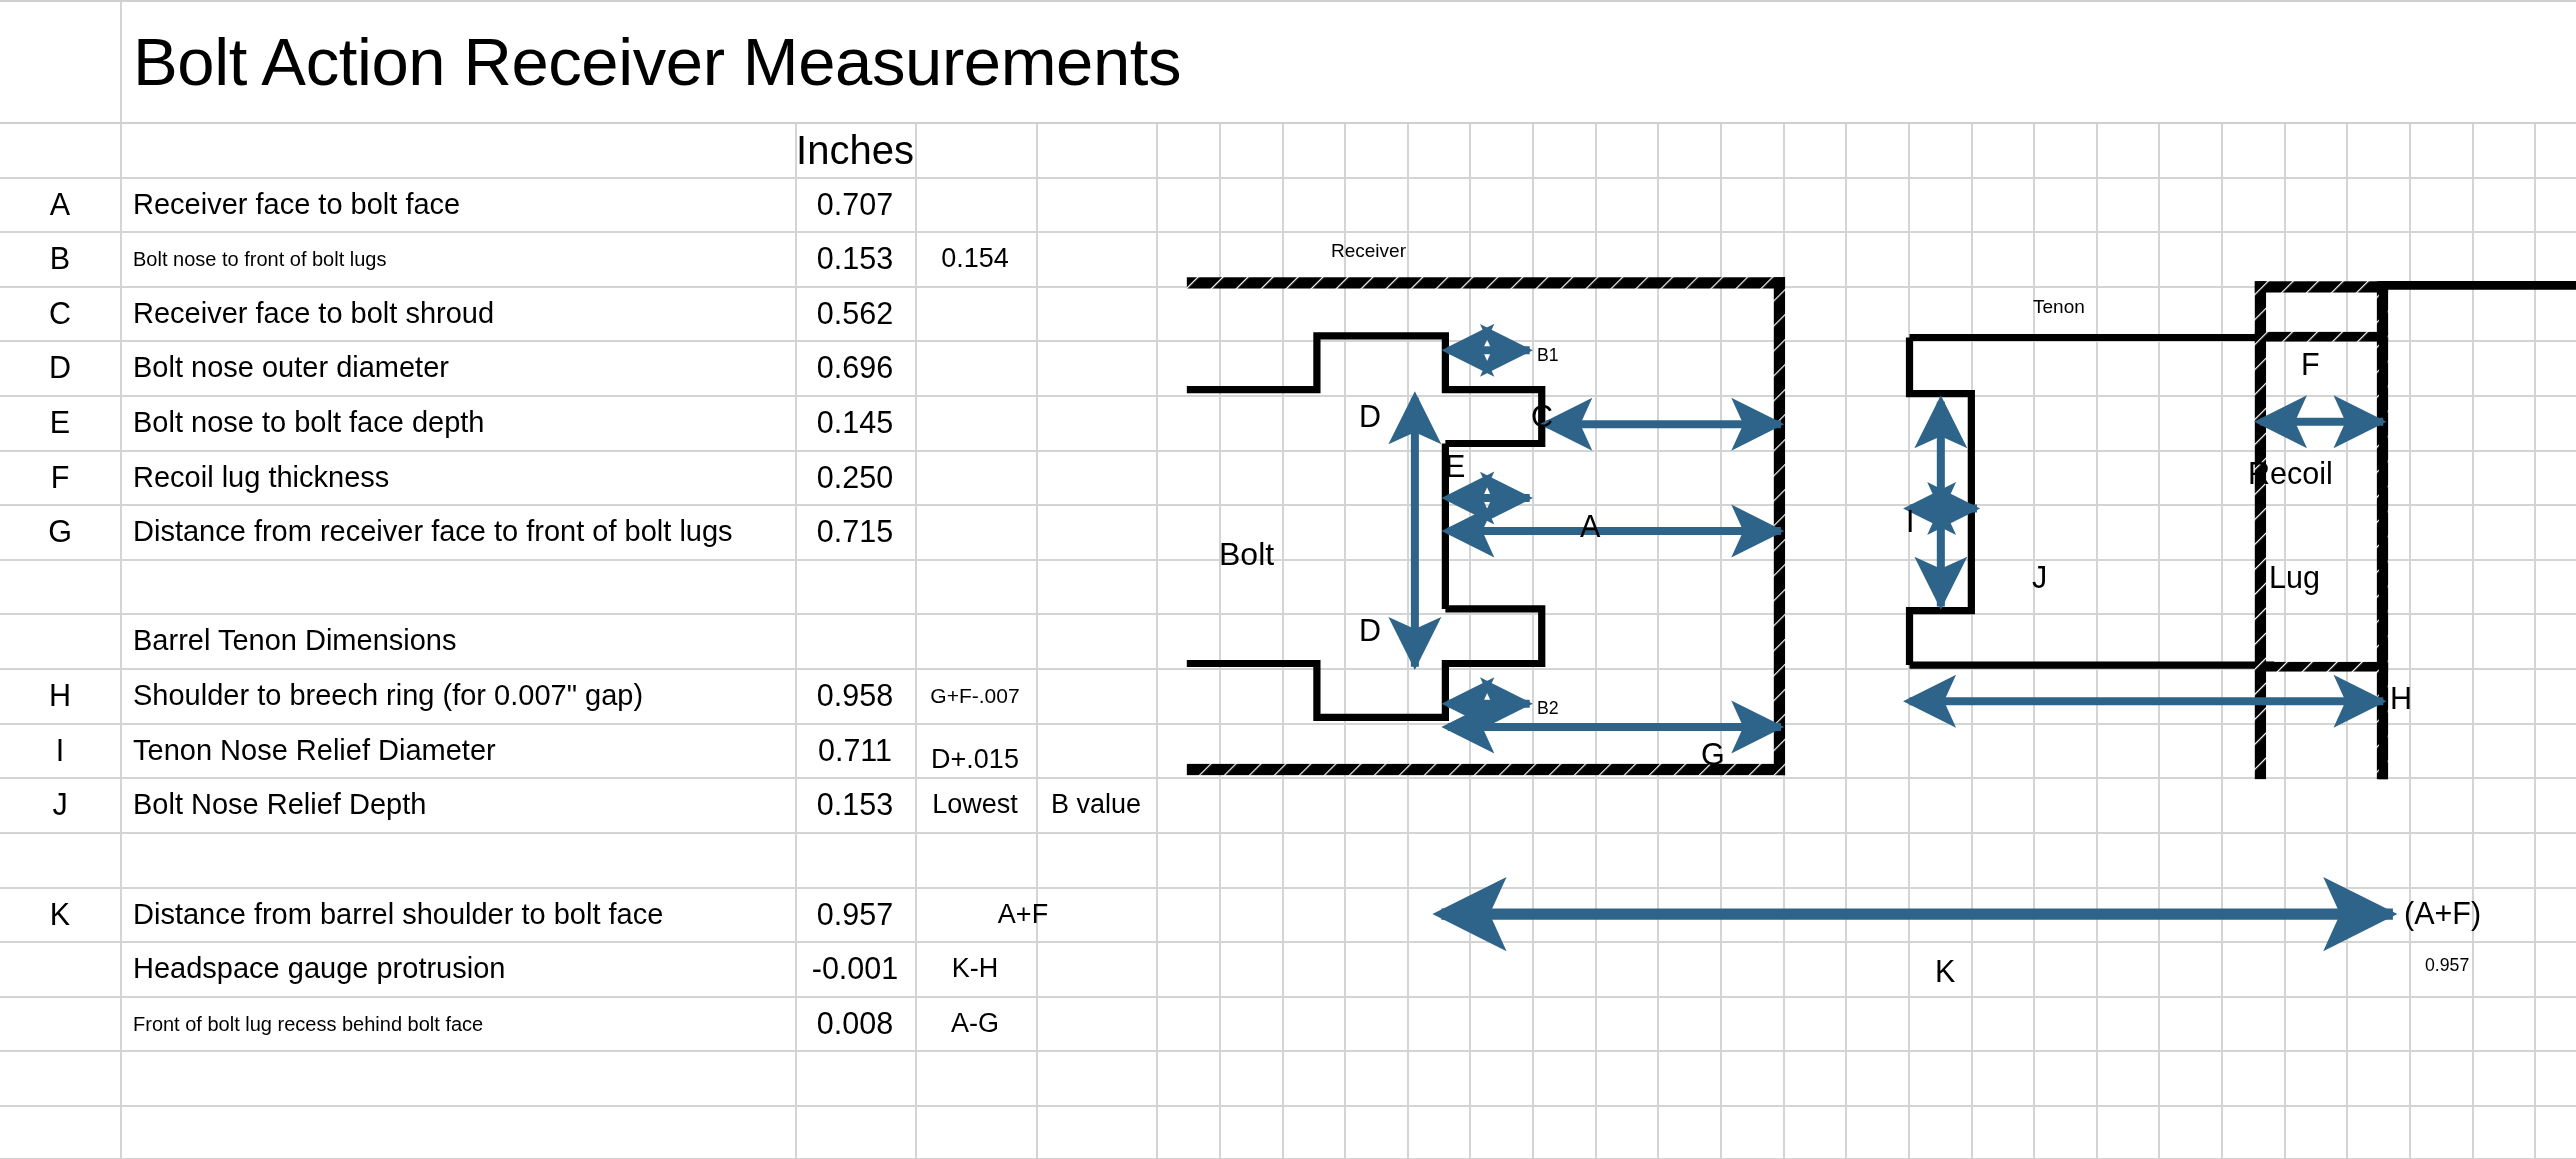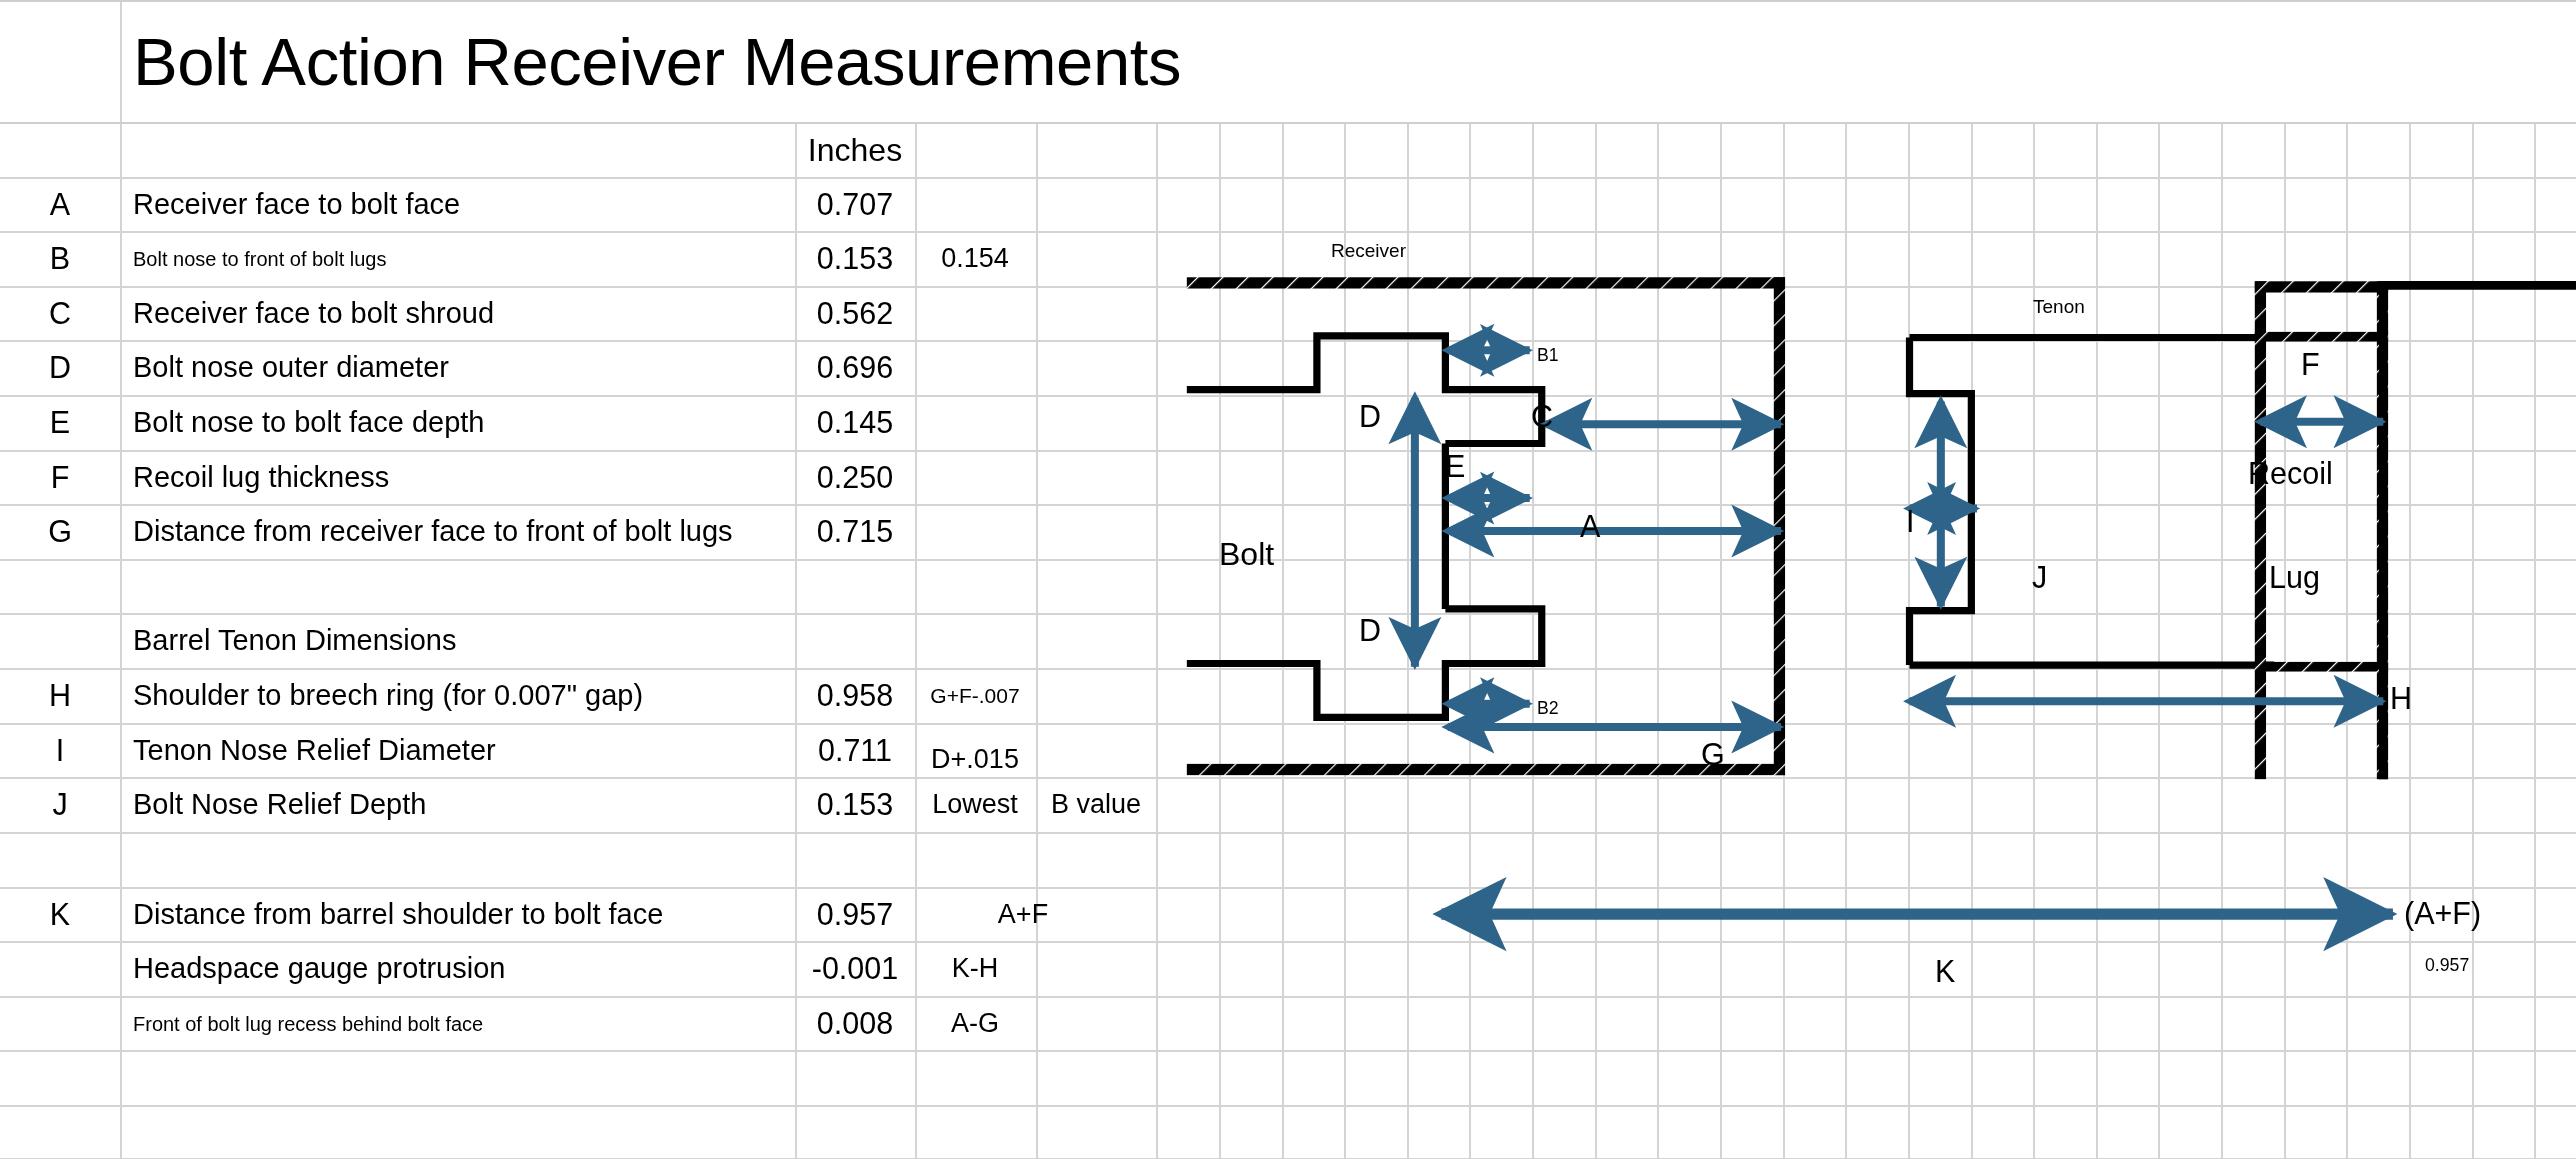--- a/index.html
+++ b/index.html
@@ -38,21 +38,21 @@
     font-size:67px;
     letter-spacing:-0.4px;
     color:#000;
   }
   .f-key{font-size:30.5px;}
   .f-desc{font-size:29px;}
   .f-desc-sm{font-size:20px;}
   .f-val{font-size:30.5px;}
   .f-formula{font-size:27px;}
   .f-formula-sm{font-size:21px;}
-  .f-hdr{font-size:32px;}
+  .f-hdr{font-size:40px;}
 
   
   #draw{position:absolute;left:0;top:0;width:2576px;height:1160px;}
 
   .dlabel{
     position:absolute;
     color:#000;
     white-space:nowrap;
     line-height:1;
     font-family:"Liberation Sans", sans-serif;

